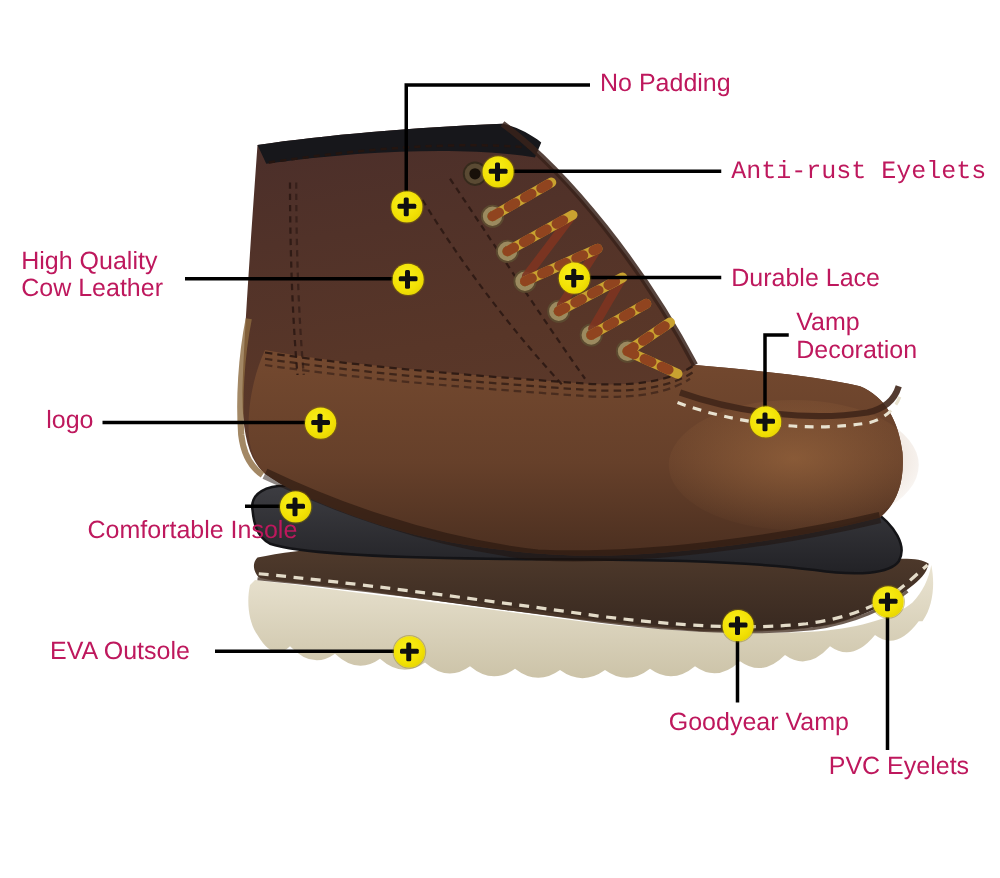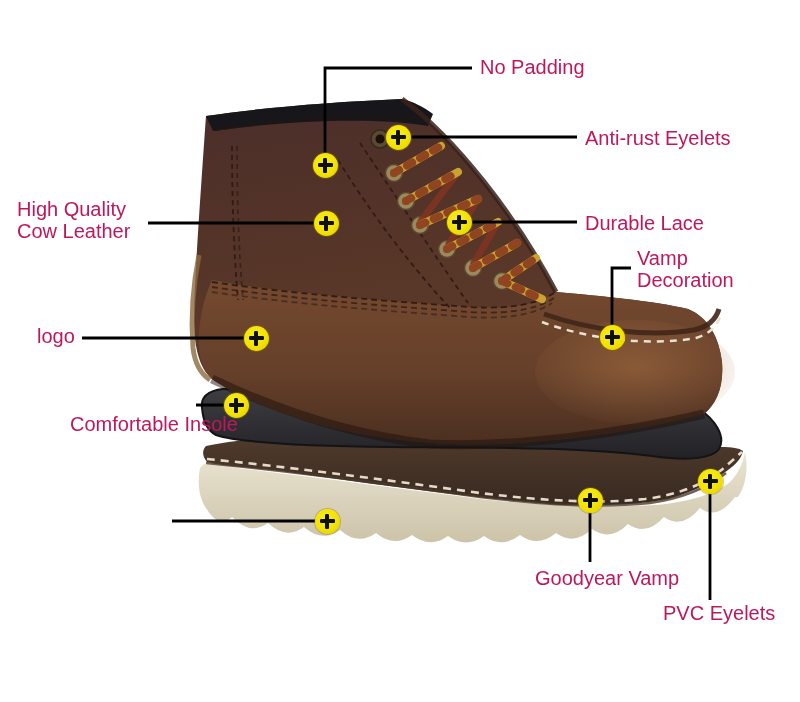--- a/index.html
+++ b/index.html
@@ -147,21 +147,21 @@
       <polyline points="590,500 590,562"></polyline>
       <polyline points="710,481 710,600"></polyline>
     </svg>
 
   <div id="callout-layer">
       <div class="marker" style="left: 312.5px; top: 152.5px;"></div>
       <div class="callout-label" style="left: 480px; top: 67px;">
         <div>No Padding</div>
       </div>
       <div class="marker" style="left: 385.5px; top: 124.5px;"></div>
-      <div class="callout-label" style="left: 585px; top: 138px;">
+      <div class="callout-label" style="left: 585px; top: 138px; font-family: Liberation Mono, monospace;">
         <div>Anti-rust Eyelets</div>
       </div>
       <div class="marker" style="left: 313.5px; top: 210.5px;"></div>
       <div class="callout-label" style="left: 17px; top: 220px;">
         <div>High Quality</div>
         <div>Cow Leather</div>
       </div>
       <div class="marker" style="left: 446.5px; top: 209.5px;"></div>
       <div class="callout-label" style="left: 585px; top: 223px;">
         <div>Durable Lace</div>
@@ -174,20 +174,21 @@
       <div class="marker" style="left: 243.5px; top: 325.5px;"></div>
       <div class="callout-label" style="left: 37px; top: 336px; text-align: center;">
         <div>logo</div>
       </div>
       <div class="marker" style="left: 223.5px; top: 392.5px;"></div>
       <div class="callout-label" style="left: 38px; top: 424px; margin-left: 32px;">
         <div>Comfortable Insole</div>
       </div>
       <div class="marker" style="left: 314.5px; top: 508.5px;"></div>
       <div class="callout-label" style="left: 40px; top: 521px;">
+        <div>EVA Outsole</div>
       </div>
       <div class="marker" style="left: 577.5px; top: 487.5px;"></div>
       <div class="callout-label" style="left: 535px; top: 578px;">
         <div>Goodyear Vamp</div>
       </div>
       <div class="marker" style="left: 697.5px; top: 468.5px;"></div>
       <div class="callout-label" style="left: 663px; top: 613px;">
         <div>PVC Eyelets</div>
       </div>
     </div>

